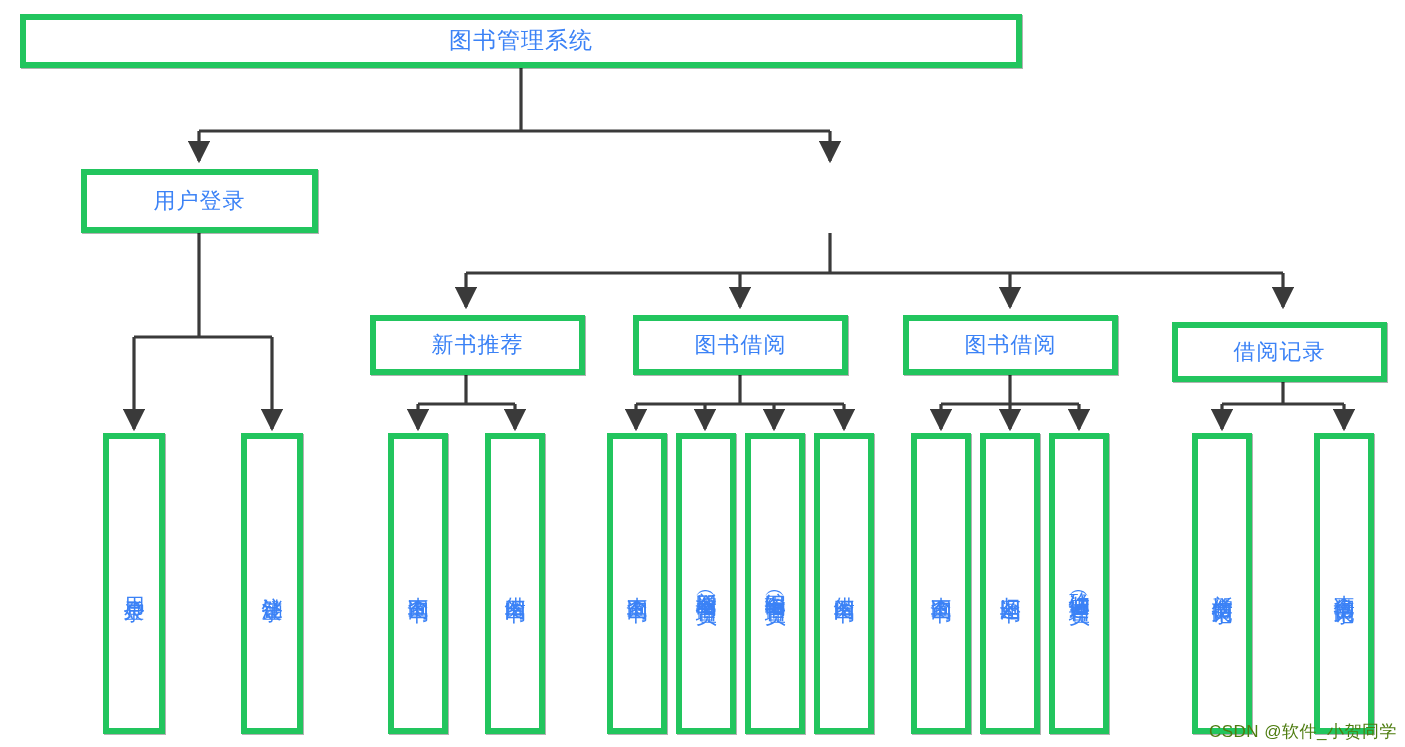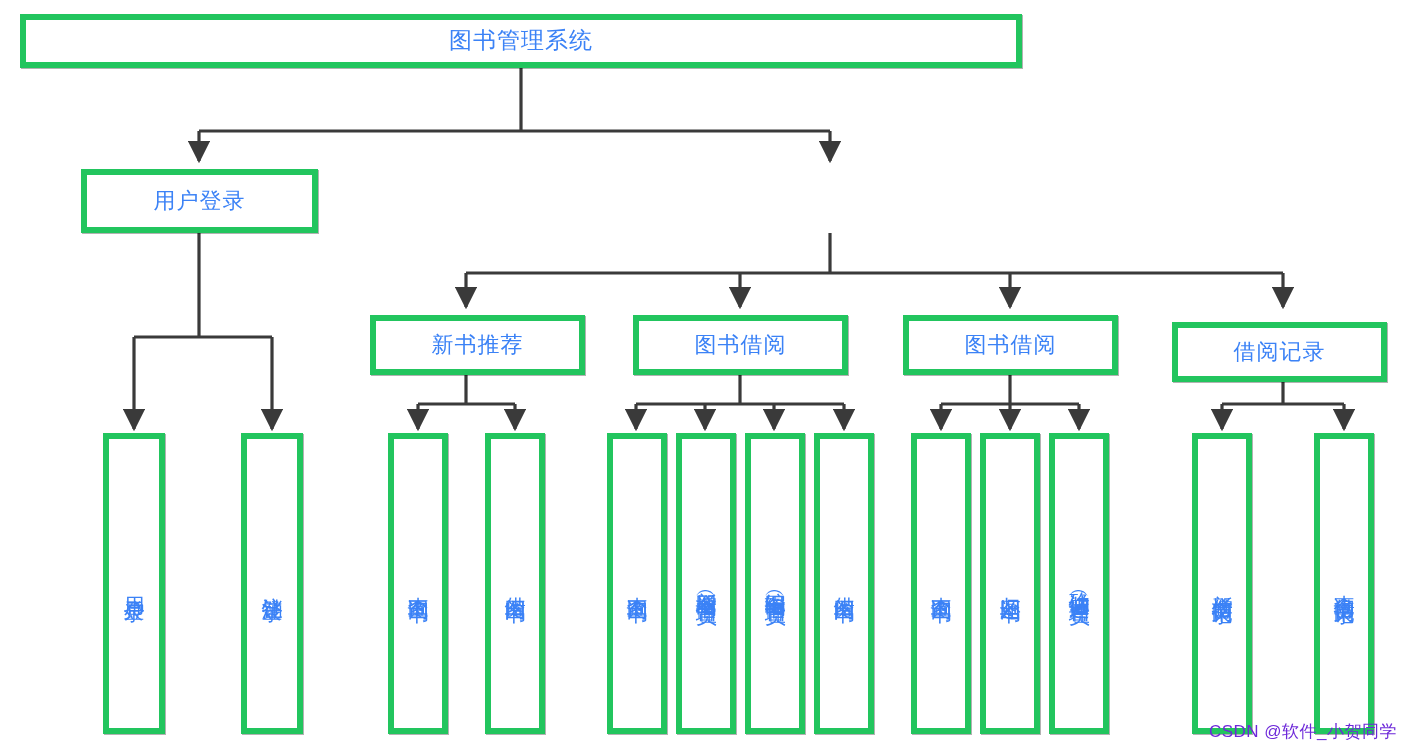--- a/index.html
+++ b/index.html
@@ -52,21 +52,21 @@
     line-height: 1.35;
     letter-spacing: 2px;
     white-space: nowrap;
     text-align: center;
   }
   .watermark {
     position: absolute;
     right: 8px;
     bottom: 4px;
     font-size: 17px;
-    color: #6d28d9;
+    color: #4d7c0f;
     letter-spacing: 0.5px;
     white-space: nowrap;
     user-select: none;
   }
 </style>
 </head>
 <body>
 
 <div id="stage">
 

